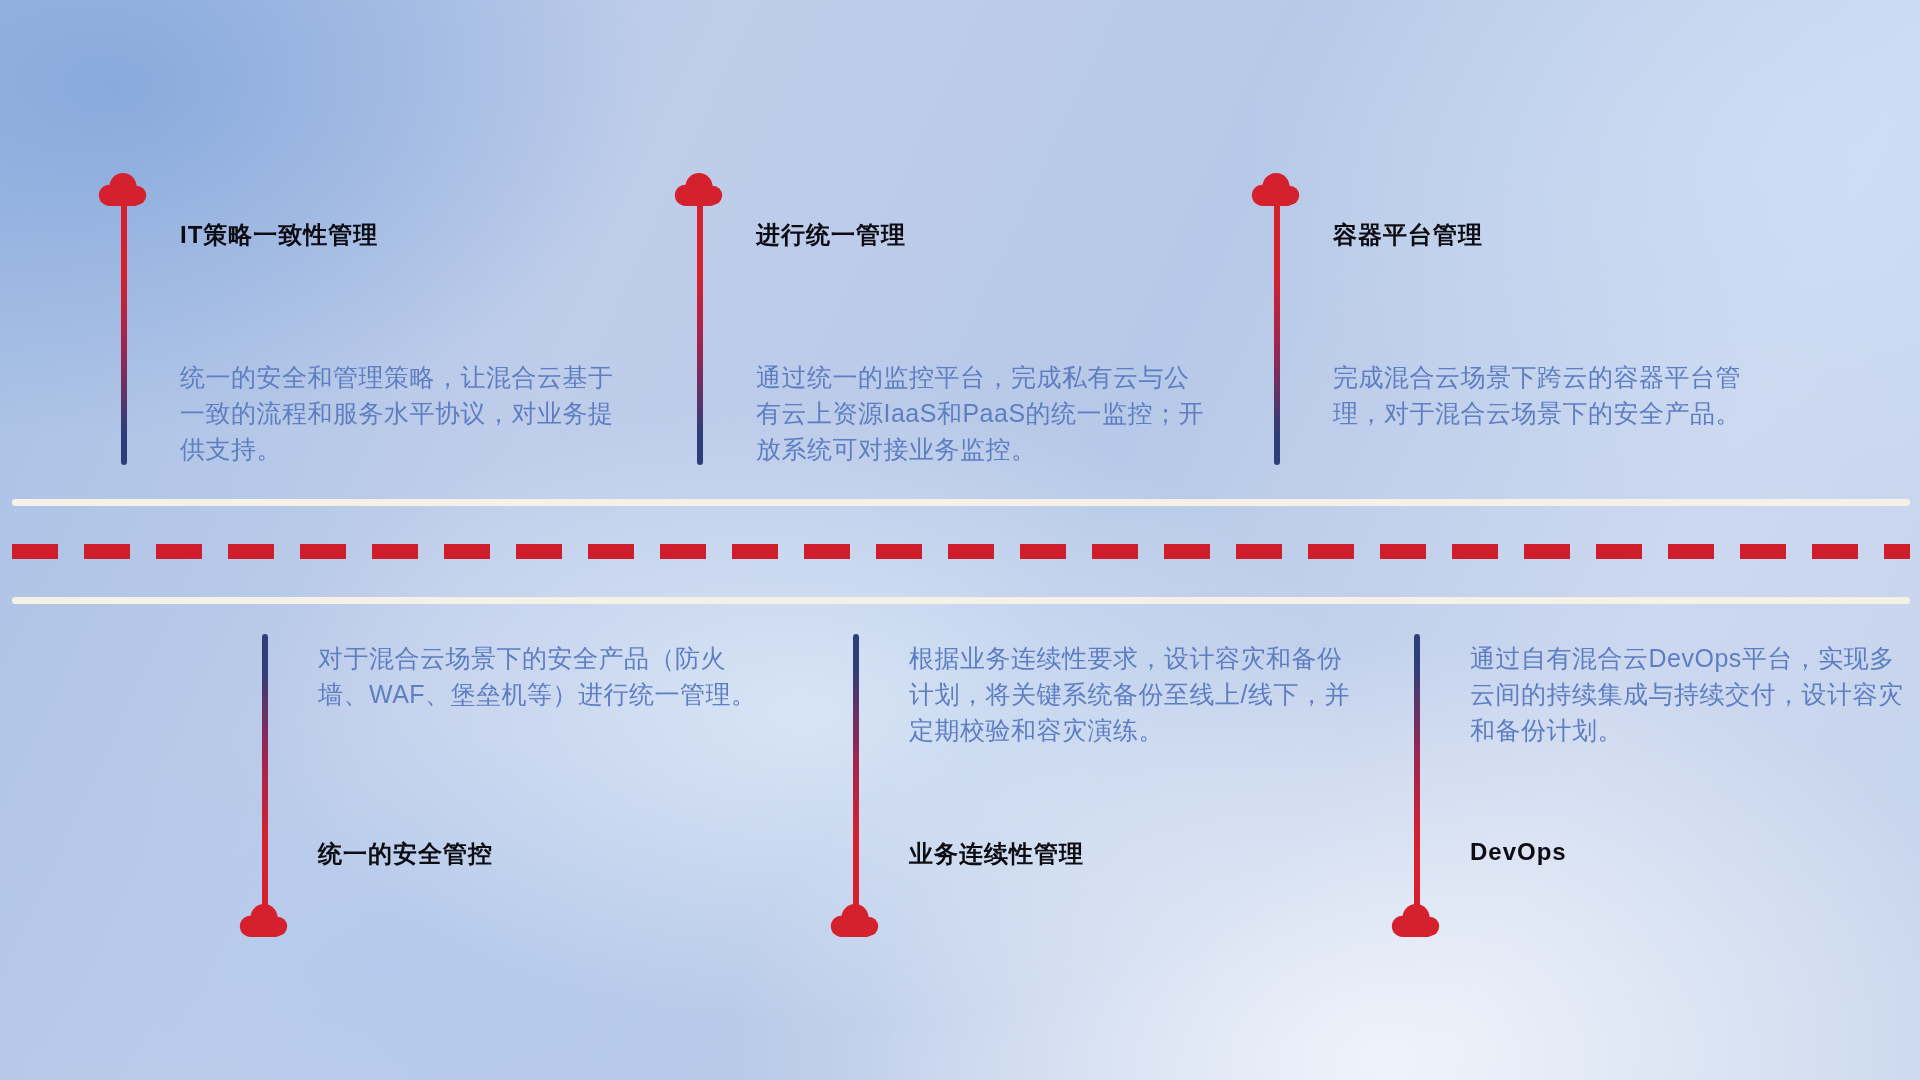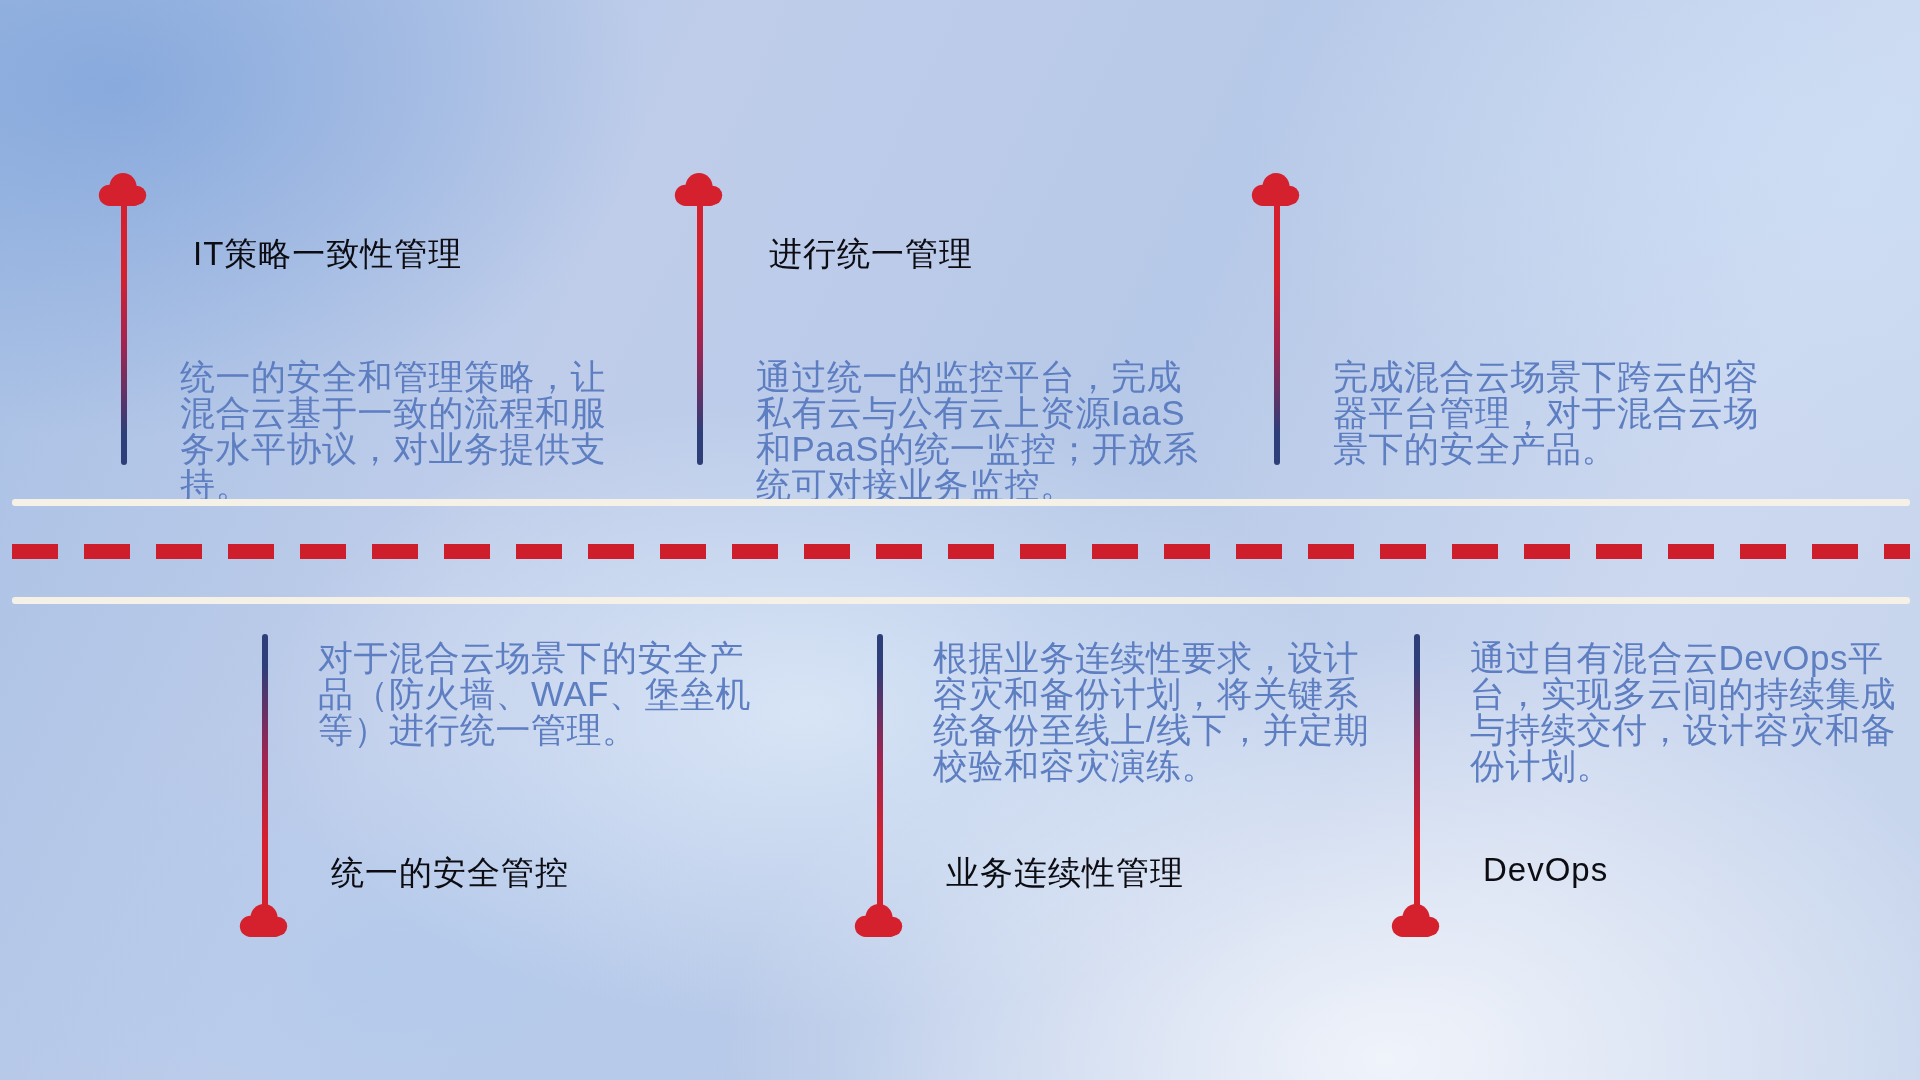--- a/index.html
+++ b/index.html
@@ -35,29 +35,29 @@
   .col-top .stem {
     top: 32px; height: 264px;
     background: linear-gradient(180deg, #d5212e 0%, #d5212e 28%, #a02450 55%, #2e3e78 88%, #2e3e78 100%);
   }
   .col-bottom .stem {
     top: 0; height: 274px;
     background: linear-gradient(180deg, #2e3e78 0%, #2e3e78 12%, #a02450 45%, #d5212e 75%, #d5212e 100%);
   }
 
   .title {
-    position: absolute; margin: 13px; white-space: nowrap;
-    font-size: 33px; font-weight: 400; color: #0c0c12; letter-spacing: 1px;
+    position: absolute; margin: 0; white-space: nowrap;
+    font-size: 24px; font-weight: 700; color: #0c0c12; letter-spacing: 1px;
   }
   .col-top .title { left: 56px; top: 50px; }
   .col-bottom .title { left: 53px; top: 204px; }
 
   .desc {
     position: absolute; margin: 0;
-    font-size: 35px; line-height: 36px; color: #5e7ec2; letter-spacing: 0.5px;
+    font-size: 25px; line-height: 36px; color: #5e7ec2; letter-spacing: 0.5px;
   }
   .col-top .desc { left: 56px; top: 190px; width: 455px; }
   .col-bottom .desc { left: 53px; top: 6px; width: 445px; }
 
   
   .road-line {
     position: absolute; left: 12px; right: 10px; height: 7px;
     background: #f6f1e7; border-radius: 3px;
   }
   .road-line-top { top: 499px; }
@@ -105,20 +105,21 @@
   <div class="col col-top" style="left:1277px">
     <svg class="cloud" viewBox="0 0 60 42" width="58" height="41" aria-hidden="true">
       <g>
           <circle cx="16" cy="27" r="11"></circle>
           <circle cx="30" cy="18" r="14"></circle>
           <circle cx="44" cy="27" r="10"></circle>
           <rect x="12" y="24" width="36" height="14" rx="6"></rect>
         </g>
     </svg>
     <div class="stem"></div>
+    <h2 class="title">容器平台管理</h2>
     <p class="desc">完成混合云场景下跨云的容器平台管理，对于混合云场景下的安全产品。</p>
   </div>
 
   <div class="road-line road-line-top"></div>
   <div class="road-dash"></div>
   <div class="road-line road-line-bottom"></div>
 
   <div class="col col-bottom" style="left:265px">
     <div class="stem"></div>
     <svg class="cloud" viewBox="0 0 60 42" width="58" height="41" aria-hidden="true">
@@ -126,21 +127,21 @@
           <circle cx="16" cy="27" r="11"></circle>
           <circle cx="30" cy="18" r="14"></circle>
           <circle cx="44" cy="27" r="10"></circle>
           <rect x="12" y="24" width="36" height="14" rx="6"></rect>
         </g>
     </svg>
     <p class="desc">对于混合云场景下的安全产品（防火墙、WAF、堡垒机等）进行统一管理。</p>
     <h2 class="title">统一的安全管控</h2>
   </div>
 
-  <div class="col col-bottom" style="left:880px">
+  <div class="col col-bottom" style="left:856px">
     <div class="stem"></div>
     <svg class="cloud" viewBox="0 0 60 42" width="58" height="41" aria-hidden="true">
       <g>
           <circle cx="16" cy="27" r="11"></circle>
           <circle cx="30" cy="18" r="14"></circle>
           <circle cx="44" cy="27" r="10"></circle>
           <rect x="12" y="24" width="36" height="14" rx="6"></rect>
         </g>
     </svg>
     <p class="desc">根据业务连续性要求，设计容灾和备份计划，将关键系统备份至线上/线下，并定期校验和容灾演练。</p>

